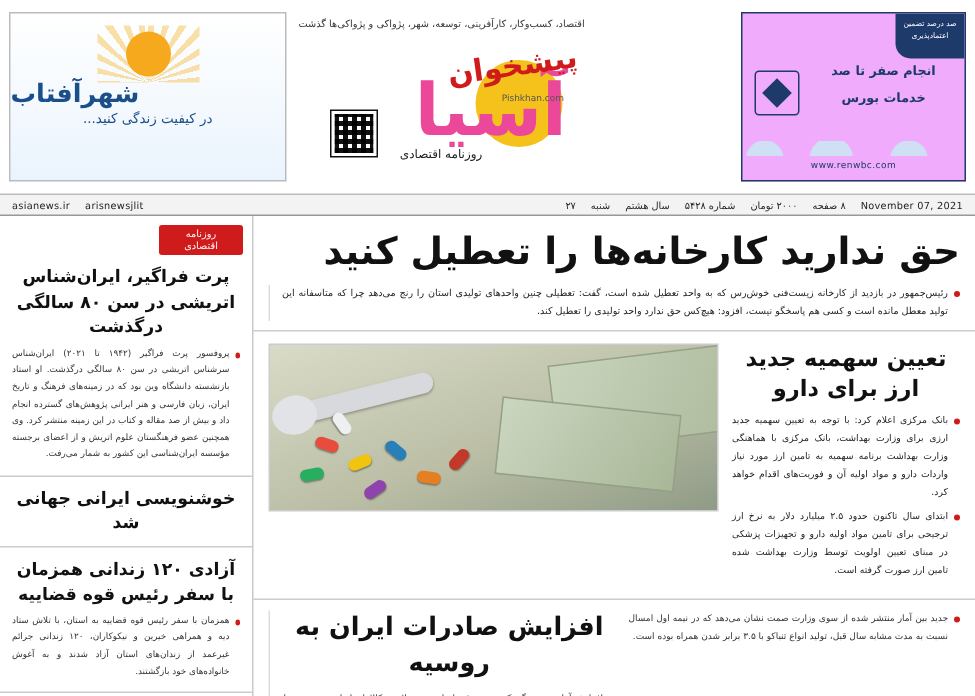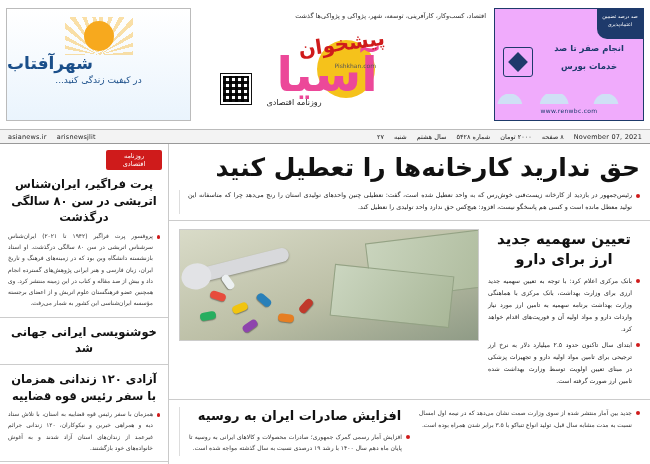--- a/index.html
+++ b/index.html
@@ -96,21 +96,21 @@
       radial-gradient(circle at 75% 120%, #cfe0f5 12px, transparent 13px);
   }
 
   .title-zone {
     flex: 1;
     position: relative;
   }
   .top-slogan {
     position: absolute;
     top: 12px; right: 0; left: 0;
-    text-align: right;
+    text-align: left;
     font-size: 6.5px;
     color: #333;
     letter-spacing: .2px;
   }
   .logo-wrap {
     position: absolute;
     top: 22px; right: 0; left: 0;
     height: 86px;
   }
   .sun {
@@ -389,21 +389,21 @@
   
   .bottom {
     display: flex;
     flex: 1;
     padding: 7px 10px 8px 10px;
     gap: 9px;
   }
   .bcol { flex: 1; }
   .bcol h3 {
     margin: 0 0 5px 0;
-    font-size: 13px;
+    font-size: 17px;
     line-height: 1.4;
     font-weight: bold;
     text-align: center;
     color: #111;
   }
   .bcol .p {
     font-size: 6px;
     line-height: 1.85;
     text-align: justify;
     color: #333;

